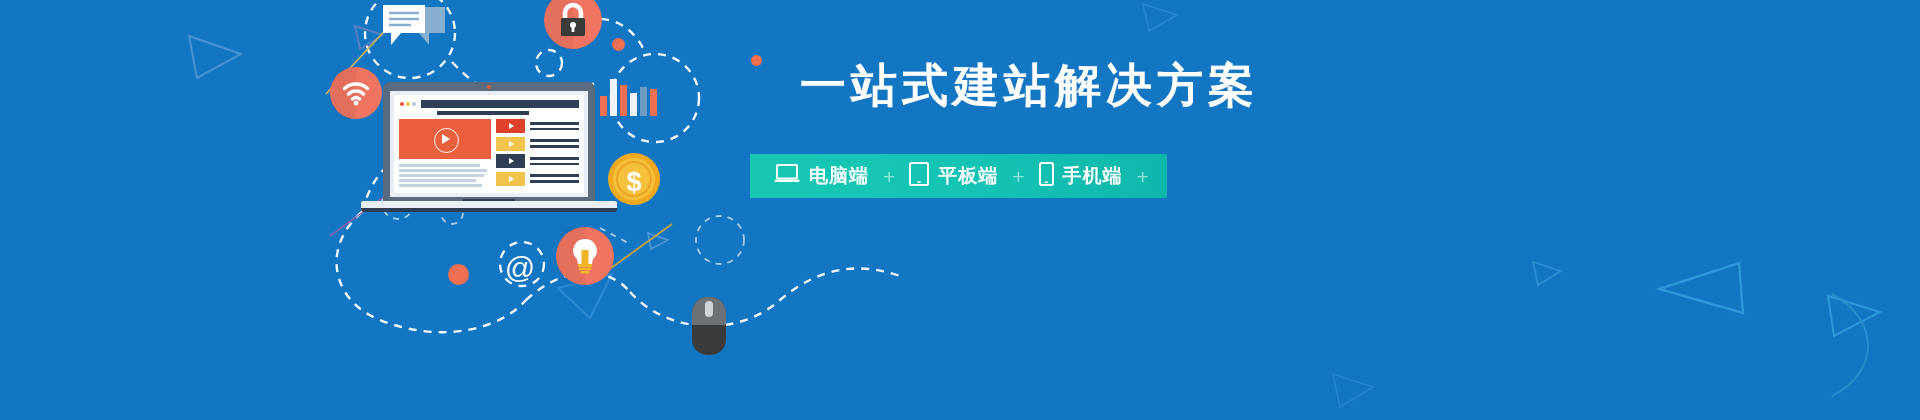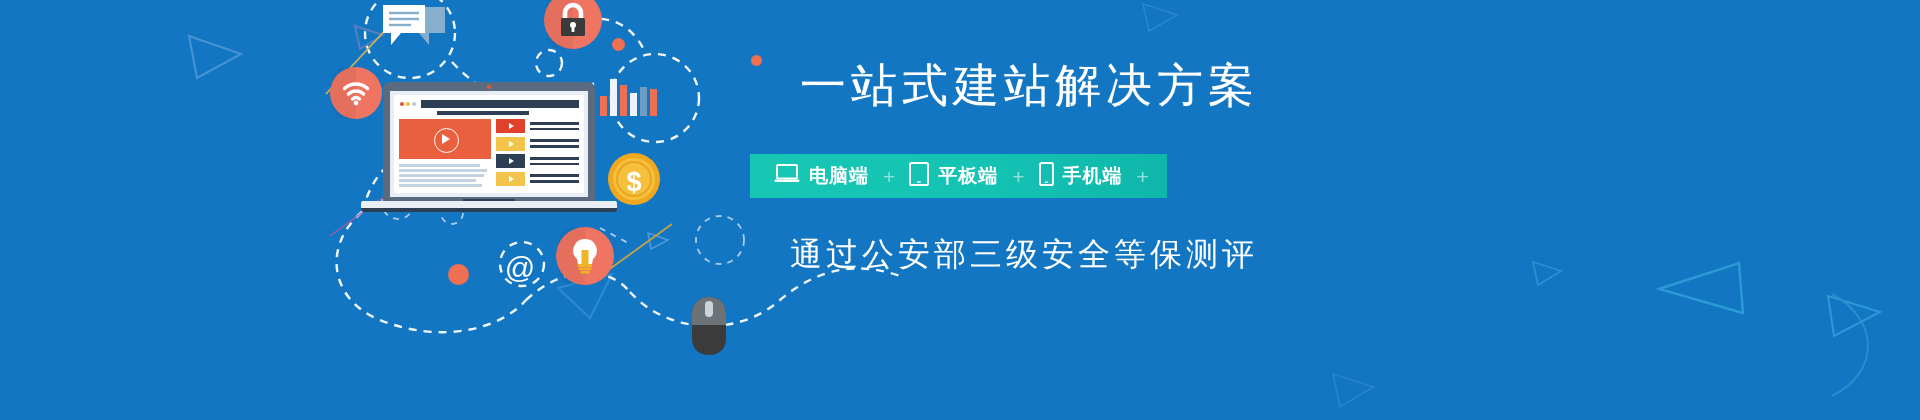--- a/index.html
+++ b/index.html
@@ -88,21 +88,21 @@
   
   #atsign{position:absolute;left:497px;top:245px;width:46px;height:46px;display:flex;align-items:center;justify-content:center;
           color:#fff;font-size:30px;font-family:"Liberation Sans",sans-serif;}
   
   #mouse{position:absolute;left:688px;top:295px;width:42px;height:62px;}
 
   
   #headline{
     position:absolute;left:800px;top:62px;
     color:#ffffff;font-size:46px;line-height:1;letter-spacing:5px;
-    font-weight:normal;white-space:nowrap;
+    font-weight:bold;white-space:nowrap;
     font-family:"Liberation Sans","DejaVu Sans",sans-serif;
     text-shadow:0 0 1px rgba(255,255,255,.35);
     text-align:right;
   }
   #badge-bar{
     position:absolute;left:750px;top:154px;height:44px;
     background:linear-gradient(90deg,#17c7b4 0%,#14c3b3 55%,#0fb7ab 100%);
     display:flex;align-items:center;padding:4px 14px;box-sizing:border-box;
   }
   .badge-item{display:flex;align-items:center;gap:9px;padding:0 10px;}
@@ -377,15 +377,14 @@
         </svg>
       </span>
       <span class="badge-label">手机端</span>
     </div>
 
     <span class="plus">+</span>
 
 
   </div>
 
-  <div id="subtitle">通过公安部三级安全等保测评</div>
 
 </div>
 
 </body></html>

